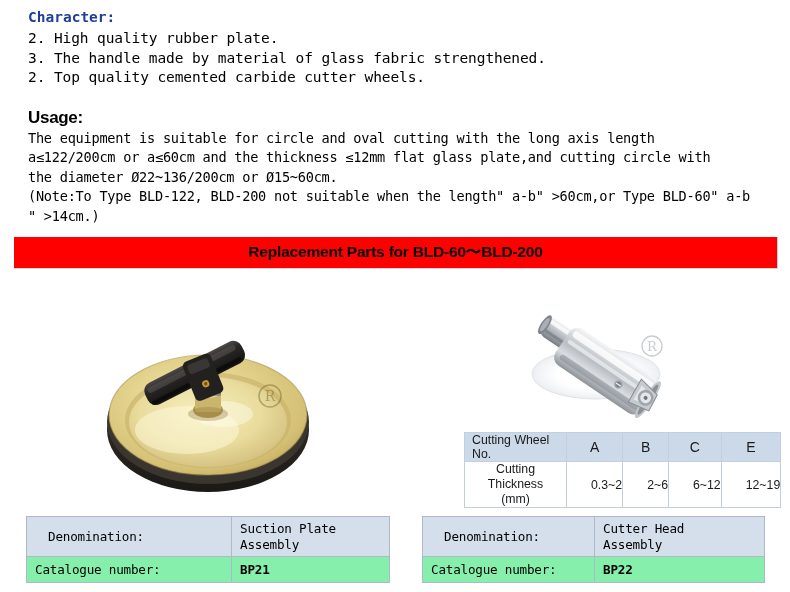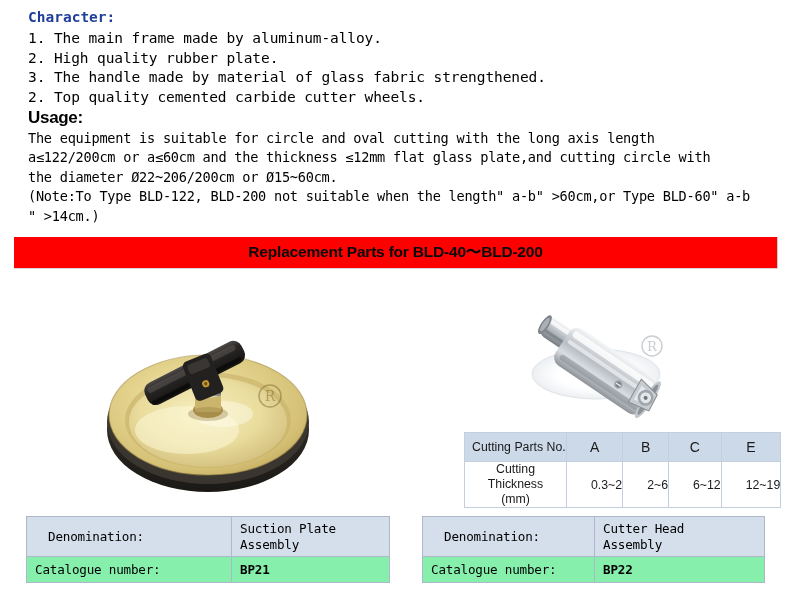--- a/index.html
+++ b/index.html
@@ -168,38 +168,37 @@
   .spec-table tr.r1 td.key { vertical-align: middle; padding-left: 21px; }
   .spec-table td.val-name { white-space: pre-line; line-height: 15.5px; }
   .cat-num { color: #1f1fc8; font-weight: bold; letter-spacing: 0px; }
 </style>
 </head>
 <body>
 
 <div class="text-block">
   <div class="heading">Character:</div>
   <ul class="char-list">
-    <li>1. The main frame made by aluminum-alloy.</li>
     <li>2. High quality rubber plate.</li>
     <li>3. The handle made by material of glass fabric strengthened.</li>
     <li>2. Top quality cemented carbide cutter wheels.</li>
   </ul>
 </div>
 
 <div class="usage-heading">Usage:</div>
 <div class="usage-body">
   <div>The equipment is suitable for circle and oval cutting with the long axis length</div>
   <div>a≤122/200cm or a≤60cm and the thickness ≤12mm flat glass plate,and cutting circle with</div>
-  <div>the diameter Ø22~206/200cm or Ø15~60cm.</div>
+  <div>the diameter Ø22~136/200cm or Ø15~60cm.</div>
   <div>(Note:To Type BLD-122, BLD-200 not suitable when the length" a-b" &gt;60cm,or Type BLD-60" a-b</div>
   <div>" &gt;14cm.)</div>
 </div>
 
 <div class="banner">
-  <span class="banner-text">Replacement Parts for BLD-40〜BLD-200</span>
+  <span class="banner-text">Replacement Parts for BLD-60〜BLD-200</span>
 </div>
 
 <div class="prod-left">
   <svg width="230" height="205" viewBox="0 0 230 205" xmlns="http://www.w3.org/2000/svg">
     <defs>
       <radialGradient id="plateGrad" cx="42%" cy="38%" r="72%">
         <stop offset="0%" stop-color="#f4ecb4"></stop>
         <stop offset="45%" stop-color="#e3d28c"></stop>
         <stop offset="80%" stop-color="#d4c075"></stop>
         <stop offset="100%" stop-color="#bda558"></stop>
@@ -327,21 +326,21 @@
     <g opacity="0.45">
       <circle cx="140" cy="34" r="10" fill="none" stroke="#8a9098" stroke-width="1.4"></circle>
       <text x="140" y="39" font-family="DejaVu Serif, serif" font-size="13" fill="#8a9098" text-anchor="middle">R</text>
     </g>
   </svg>
 </div>
 
 <table class="wheel-table">
   <tbody>
     <tr class="head">
-      <td class="label">Cutting Parts No.</td>
+      <td class="label">Cutting Wheel No.</td>
       <td class="val">A</td>
       <td class="val">B</td>
       <td class="val">C</td>
       <td class="val wide">E</td>
     </tr>
     <tr class="body">
       <td class="label val-name" style="white-space:pre-line">Cutting Thickness
 (mm)</td>
       <td class="val">0.3~2</td>
       <td class="val">2~6</td>

